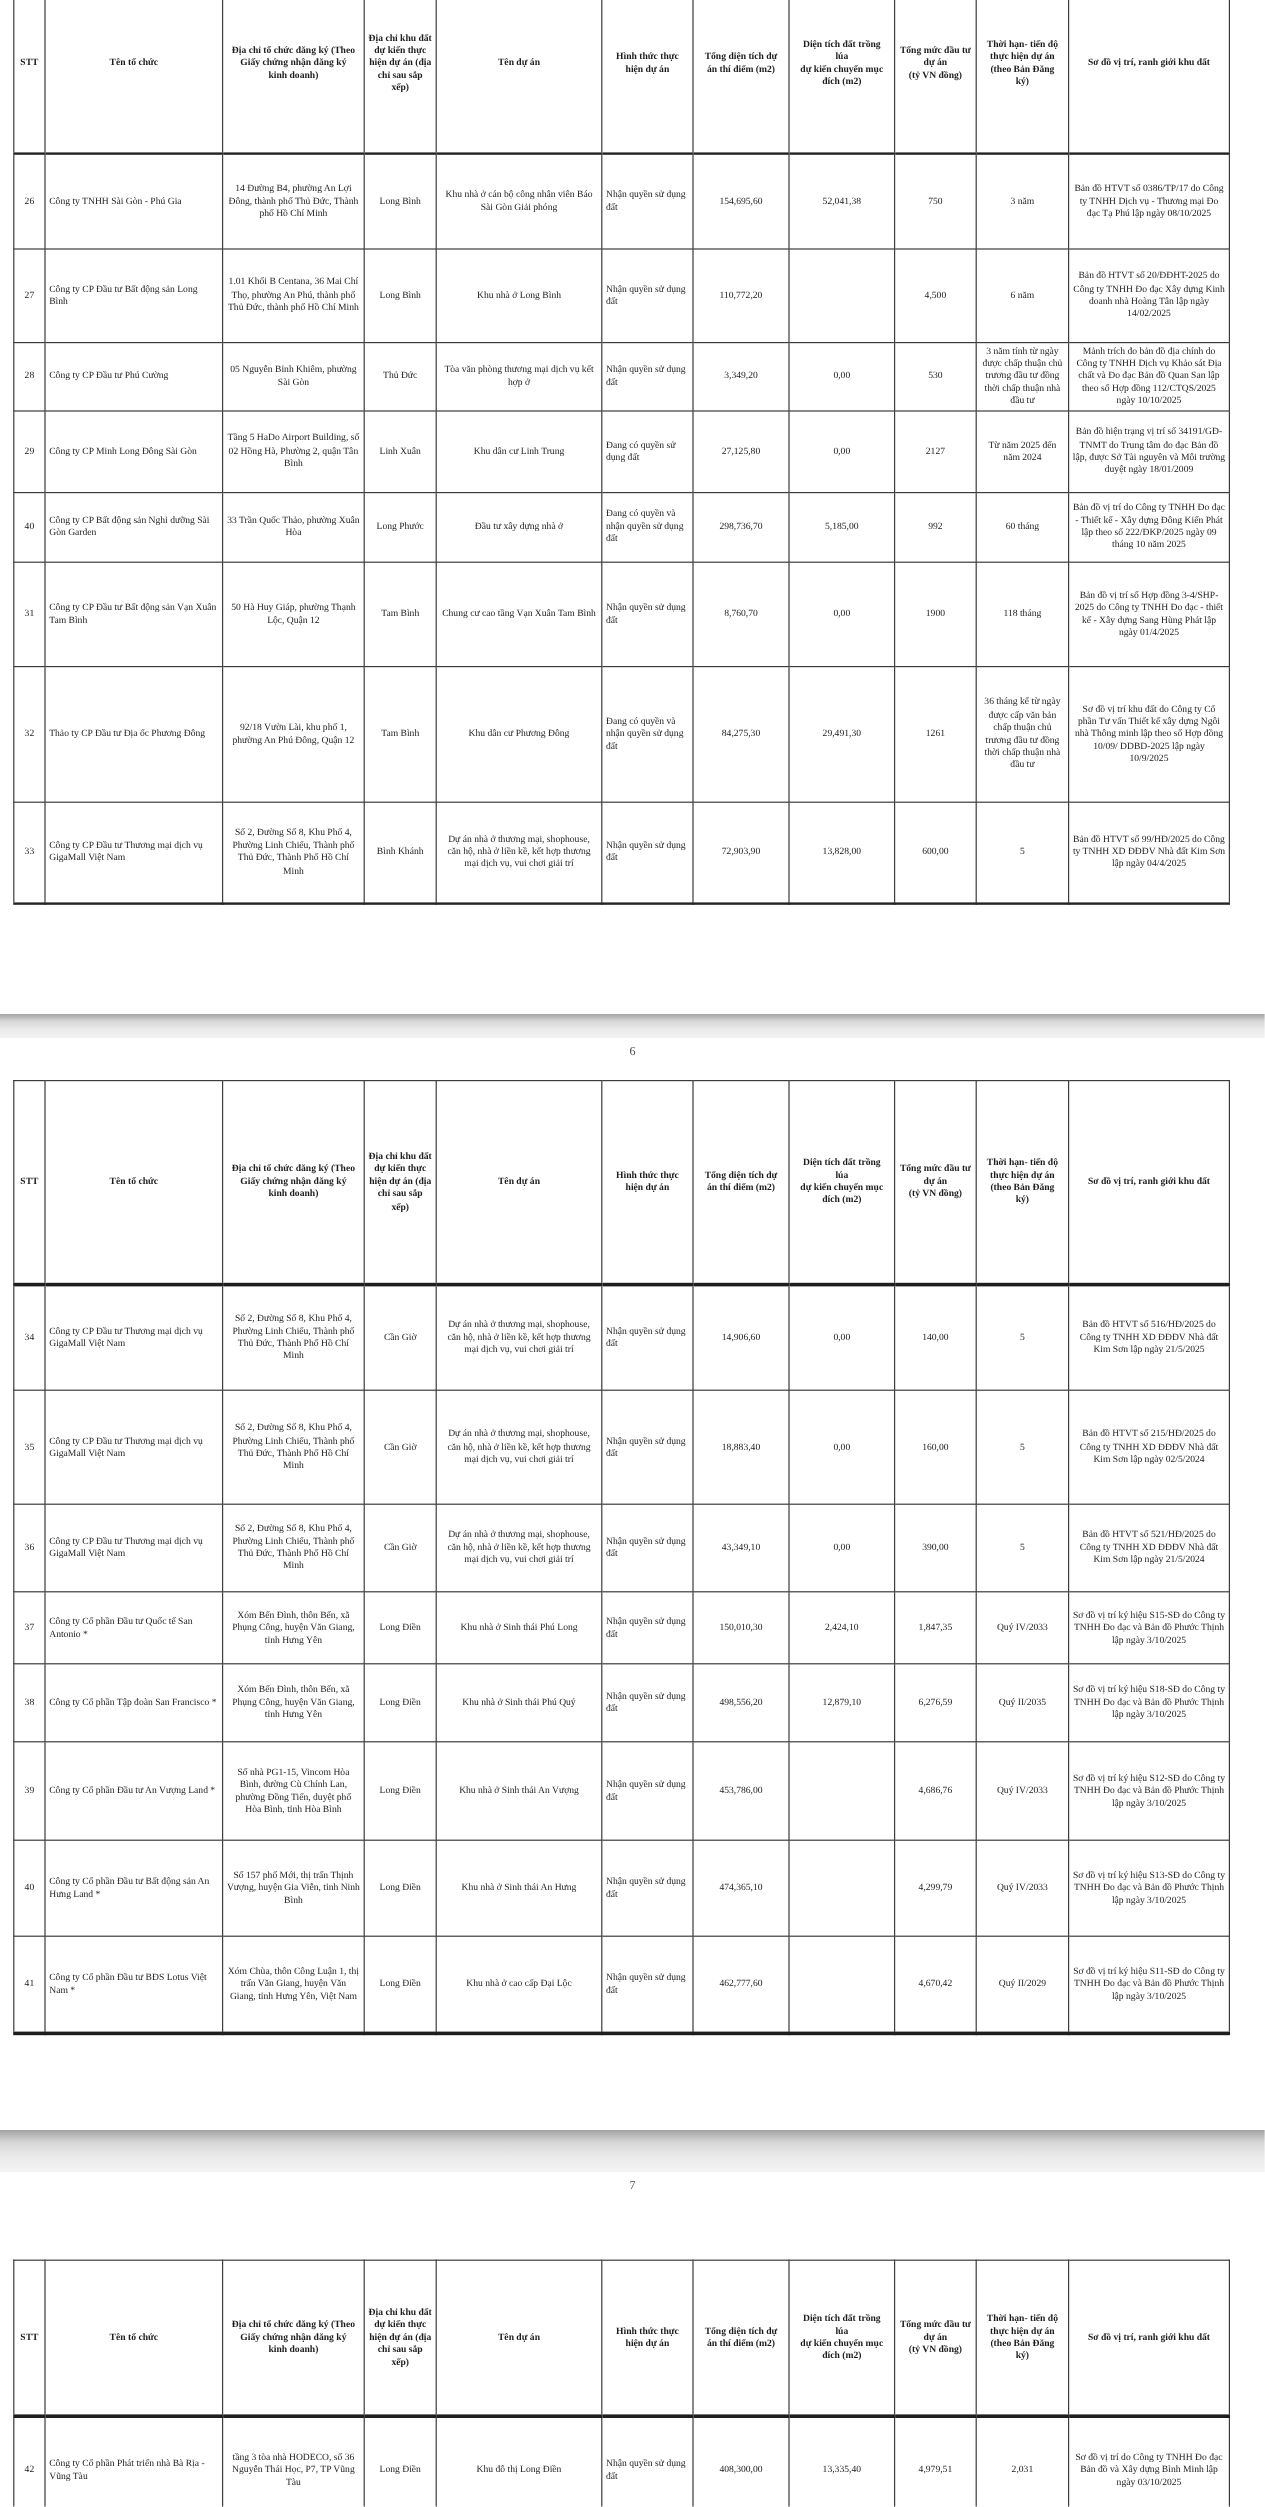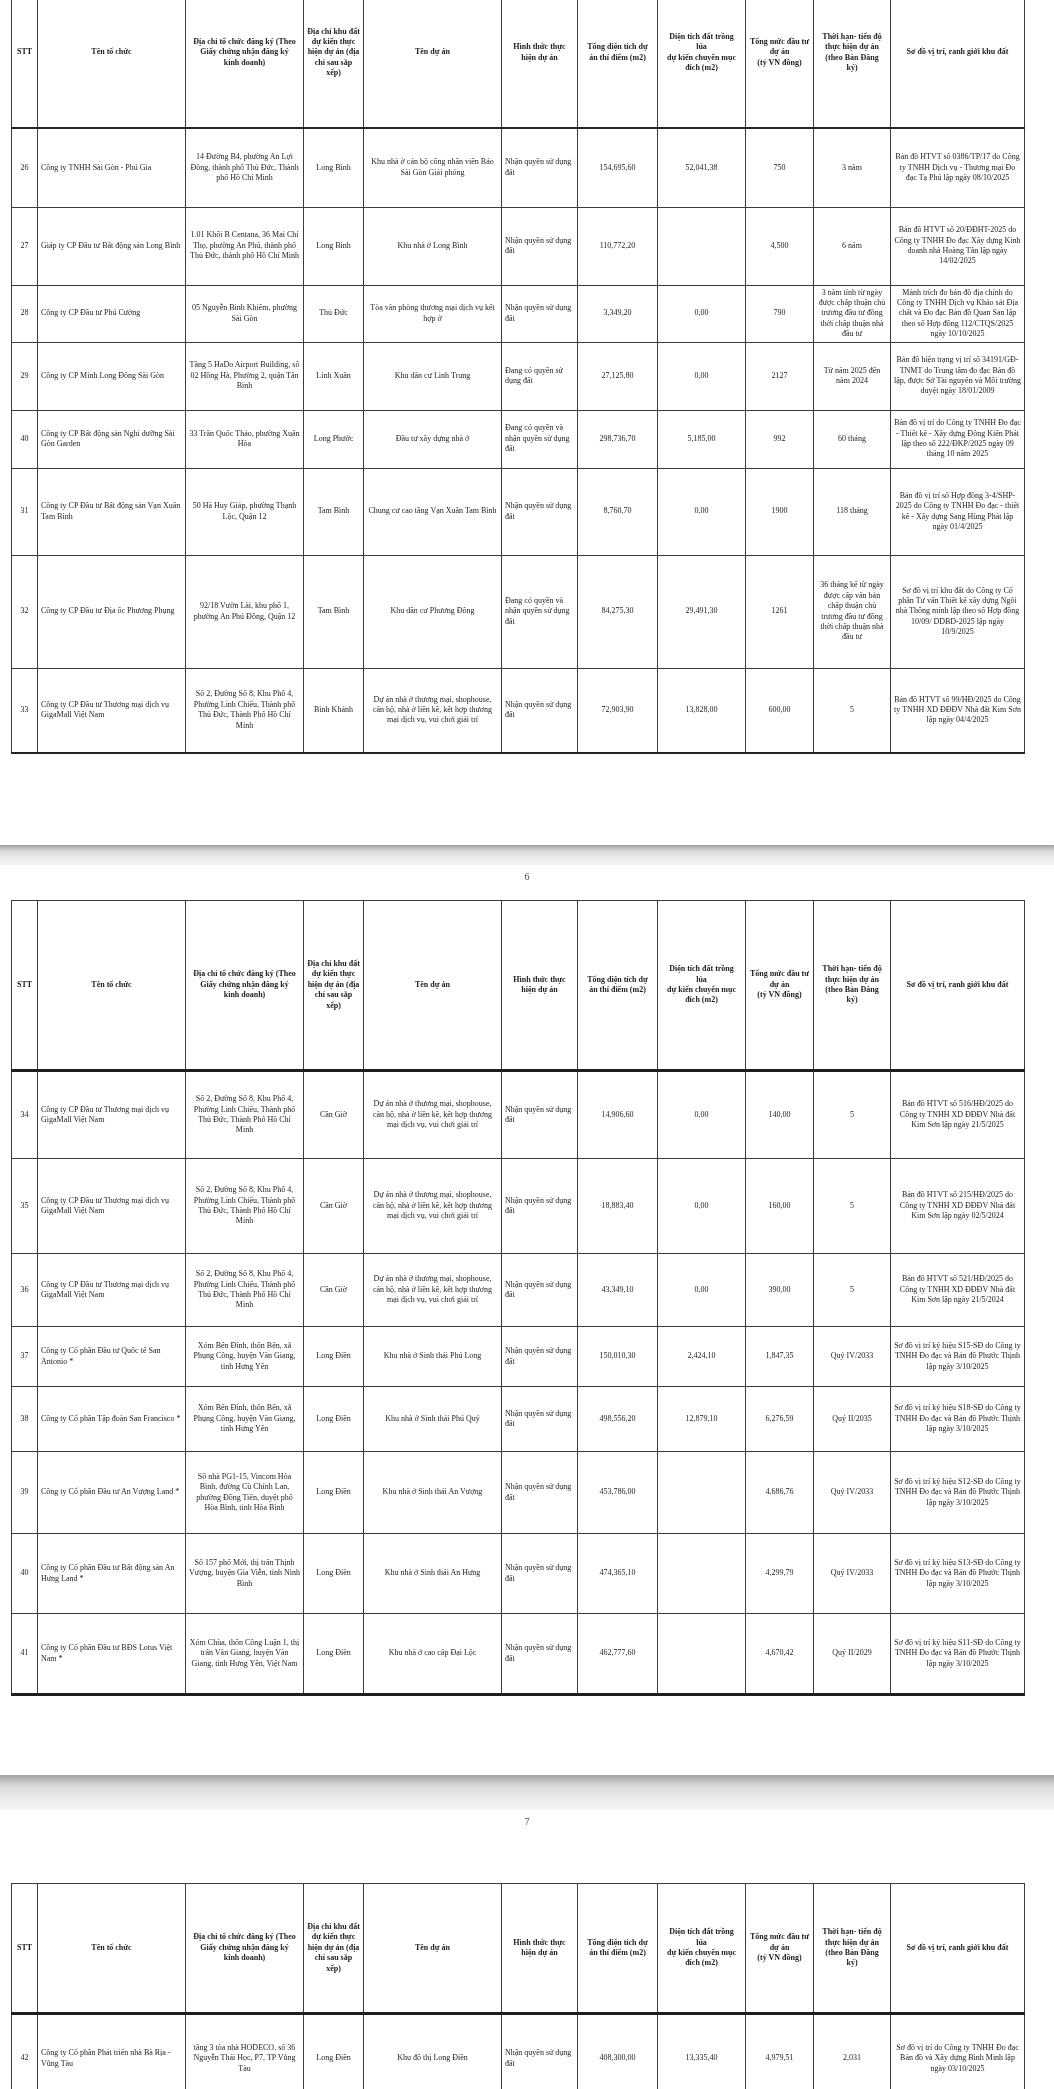--- a/index.html
+++ b/index.html
@@ -116,41 +116,41 @@
             <td>Khu nhà ở cán bộ công nhân viên Báo Sài Gòn Giải phóng</td>
             <td class="col-left">Nhận quyền sử dụng đất</td>
             <td>154,695,60</td>
             <td>52,041,38</td>
             <td>750</td>
             <td>3 năm</td>
             <td>Bản đồ HTVT số 0386/TP/17 do Công ty TNHH Dịch vụ - Thương mại Đo đạc Tạ Phú lập ngày 08/10/2025</td>
           </tr>
           <tr style="height: 78px;">
             <td>27</td>
-            <td class="col-left">Giáp ty CP Đầu tư Bất động sản Long Bình</td>
+            <td class="col-left">Công ty CP Đầu tư Bất động sản Long Bình</td>
             <td>1.01 Khối B Centana, 36 Mai Chí Thọ, phường An Phú, thành phố Thủ Đức, thành phố Hồ Chí Minh</td>
             <td>Long Bình</td>
             <td>Khu nhà ở Long Bình</td>
             <td class="col-left">Nhận quyền sử dụng đất</td>
             <td>110,772,20</td>
             <td></td>
             <td>4,500</td>
             <td>6 năm</td>
             <td>Bản đồ HTVT số 20/ĐĐHT-2025 do Công ty TNHH Đo đạc Xây dựng Kinh doanh nhà Hoàng Tân lập ngày 14/02/2025</td>
           </tr>
           <tr style="height: 57px;">
             <td>28</td>
             <td class="col-left">Công ty CP Đầu tư Phú Cường</td>
             <td>05 Nguyễn Bỉnh Khiêm, phường Sài Gòn</td>
             <td>Thủ Đức</td>
             <td>Tòa văn phòng thương mại dịch vụ kết hợp ở</td>
             <td class="col-left">Nhận quyền sử dụng đất</td>
             <td>3,349,20</td>
             <td>0,00</td>
-            <td>790</td>
+            <td>530</td>
             <td>3 năm tính từ ngày được chấp thuận chủ trương đầu tư đồng thời chấp thuận nhà đầu tư</td>
             <td>Mảnh trích đo bản đồ địa chính do Công ty TNHH Dịch vụ Khảo sát Địa chất và Đo đạc Bản đồ Quan San lập theo số Hợp đồng 112/CTQS/2025 ngày 10/10/2025</td>
           </tr>
           <tr style="height: 68px;">
             <td>29</td>
             <td class="col-left">Công ty CP Minh Long Đông Sài Gòn</td>
             <td>Tầng 5 HaDo Airport Building, số 02 Hồng Hà, Phường 2, quận Tân Bình</td>
             <td>Linh Xuân</td>
             <td>Khu dân cư Linh Trung</td>
             <td class="col-left">Đang có quyền sử dụng đất</td>
@@ -181,21 +181,21 @@
             <td>Chung cư cao tầng Vạn Xuân Tam Bình</td>
             <td class="col-left">Nhận quyền sử dụng đất</td>
             <td>8,760,70</td>
             <td>0,00</td>
             <td>1900</td>
             <td>118 tháng</td>
             <td>Bản đồ vị trí số Hợp đồng 3-4/SHP-2025 do Công ty TNHH Đo đạc - thiết kế - Xây dựng Sang Hùng Phát lập ngày 01/4/2025</td>
           </tr>
           <tr style="height: 113px;">
             <td>32</td>
-            <td class="col-left">Công ty CP Đầu tư Địa ốc Phương Phụng</td>
+            <td class="col-left">Thảo ty CP Đầu tư Địa ốc Phương Đông</td>
             <td>92/18 Vườn Lài, khu phố 1, phường An Phú Đông, Quận 12</td>
             <td>Tam Bình</td>
             <td>Khu dân cư Phương Đông</td>
             <td class="col-left">Đang có quyền và nhận quyền sử dụng đất</td>
             <td>84,275,30</td>
             <td>29,491,30</td>
             <td>1261</td>
             <td>36 tháng kể từ ngày được cấp văn bản chấp thuận chủ trương đầu tư đồng thời chấp thuận nhà đầu tư</td>
             <td>Sơ đồ vị trí khu đất do Công ty Cổ phần Tư vấn Thiết kế xây dựng Ngôi nhà Thông minh lập theo số Hợp đồng 10/09/ DDBD-2025 lập ngày 10/9/2025</td>
           </tr>

